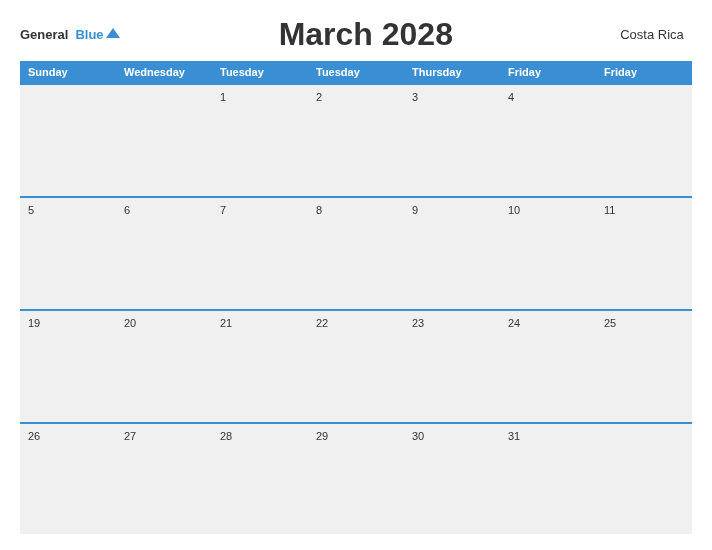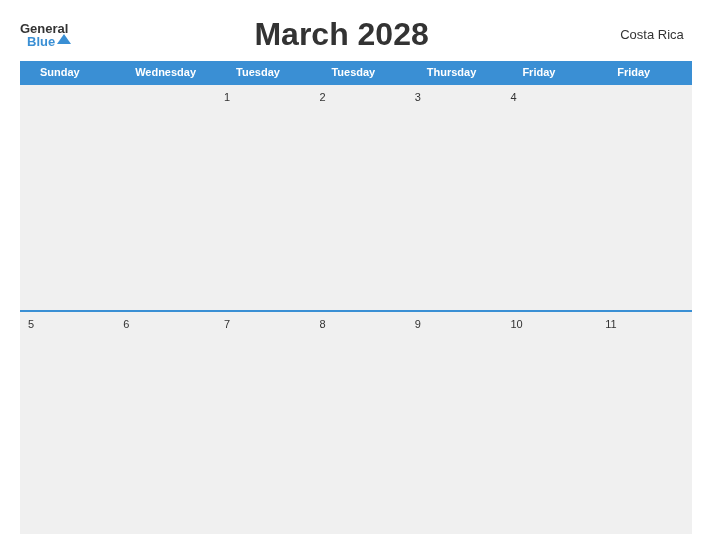--- a/index.html
+++ b/index.html
@@ -15,21 +15,20 @@
 
     .header {
       display: flex;
       align-items: center;
       justify-content: space-between;
       margin-bottom: 8px;
     }
 
     .logo {
       display: flex;
-      flex-direction: column;
       align-items: flex-start;
     }
 
     .logo-general {
       font-size: 13px;
       font-weight: bold;
       color: #333;
       line-height: 1;
     }
 
@@ -78,21 +77,21 @@
       width: 100%;
       border-collapse: collapse;
       flex: 1;
     }
 
     .calendar-table thead tr th {
       background-color: #3a8fd4;
       color: #fff;
       font-size: 11px;
       font-weight: bold;
-      padding: 5px 20px;
+      padding: 5px 8px;
       text-align: left;
       border: none;
     }
 
     .calendar-table tbody tr {
       border-top: 2px solid #3a8fd4;
     }
 
     .calendar-table tbody tr td {
       background-color: #f0f0f0;
@@ -153,14 +152,32 @@
       </tr>
       <tr>
         <td><span class="day-number">5</span></td>
         <td><span class="day-number">6</span></td>
         <td><span class="day-number">7</span></td>
         <td><span class="day-number">8</span></td>
         <td><span class="day-number">9</span></td>
         <td><span class="day-number">10</span></td>
         <td><span class="day-number">11</span></td>
       </tr>
+      <tr>
+        <td><span class="day-number">19</span></td>
+        <td><span class="day-number">20</span></td>
+        <td><span class="day-number">21</span></td>
+        <td><span class="day-number">22</span></td>
+        <td><span class="day-number">23</span></td>
+        <td><span class="day-number">24</span></td>
+        <td><span class="day-number">25</span></td>
+      </tr>
+      <tr>
+        <td><span class="day-number">26</span></td>
+        <td><span class="day-number">27</span></td>
+        <td><span class="day-number">28</span></td>
+        <td><span class="day-number">29</span></td>
+        <td><span class="day-number">30</span></td>
+        <td><span class="day-number">31</span></td>
+        <td class="empty"></td>
+      </tr>
     </tbody>
 </table>
 
 </body></html>

